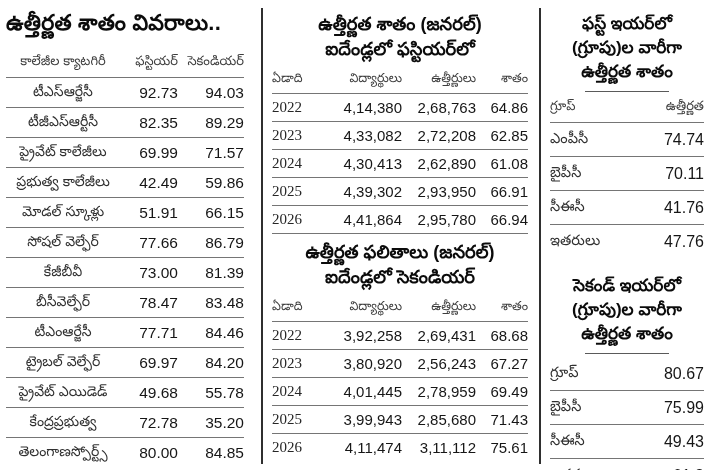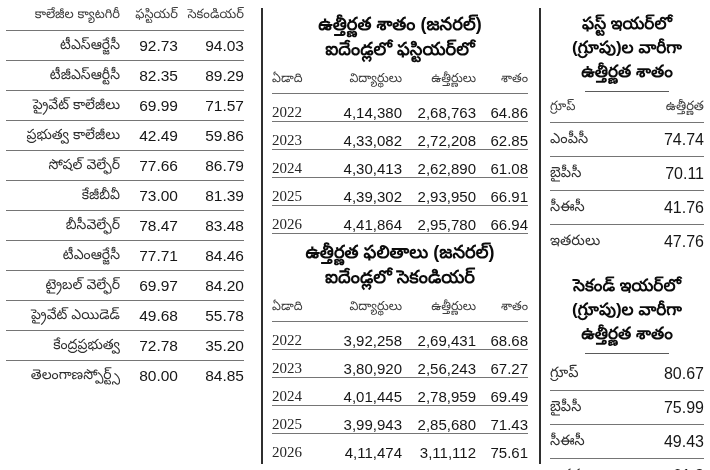--- a/index.html
+++ b/index.html
@@ -13,35 +13,35 @@
 
   
   .vline{ position:absolute; top:8px; bottom:6px; width:2px; background:#2f2f2f; }
   .vline1{ left:261px; }
   .vline2{ left:539px; }
 
   
   .col-left{ position:absolute; left:6px; top:6px; width:238px; }
   .lt-title{ font-size:22px; font-weight:800; color:#0b0b0b; margin:4px 0 12px 0; letter-spacing:.2px; }
   .lt-head{ display:flex; align-items:flex-end; padding:0 0 6px 0; font-size:13px; color:#3d3d3d; }
-  .c-cat{ flex:1; text-align:right; white-space:nowrap; overflow:hidden; }
+  .c-cat{ flex:1; text-align:center; white-space:nowrap; overflow:hidden; }
   .c-fy{ width:58px; text-align:right; }
   .c-sy{ width:66px; text-align:right; }
   .lt-row{ display:flex; align-items:center; height:29px; border-top:1px solid #757575; font-size:14px; color:#303030; }
   .lt-row .num{ font-size:15.5px; color:#161616; }
 
   
   .col-mid{ position:absolute; left:272px; top:6px; width:256px; }
   .mid-title{ text-align:center; font-size:18px; font-weight:800; color:#0b0b0b; line-height:25px; margin-top:6px; }
   .mid-head{ display:flex; align-items:flex-end; padding:9px 0 5px 0; font-size:12.5px; color:#3d3d3d; }
   .m-year{ width:46px; text-align:left;font-family:Liberation Serif, serif; }
   .m-students{ flex:1; text-align:right; }
   .m-pass{ width:74px; text-align:right; }
   .m-pct{ width:52px; text-align:right; }
-  .mid-row{ display:flex; align-items:flex-end; height:27px; border-top:1px solid #757575; font-size:15px; color:#161616; }
+  .mid-row{ display:flex; align-items:center; height:27px; border-top:1px solid #757575; font-size:15px; color:#161616; }
   .mid-row .m-year{ font-size:15px; color:#262626; }
   .mid-block-a{ border-bottom:1px solid #757575; margin-bottom:4px; }
 
   
   .col-right{ position:absolute; left:550px; top:12px; width:154px; }
   .rt-title{ text-align:center; font-size:17px; font-weight:800; color:#0b0b0b; line-height:24px; }
   .rt-rule{ width:84px; height:1px; background:#5a5a5a; margin:7px auto 3px auto; }
   .rt-head{ display:flex; justify-content:space-between; align-items:flex-end; padding:3px 0 6px 0; font-size:13px; color:#3d3d3d; }
   .rt-row{ display:flex; justify-content:space-between; align-items:center; height:33px; font-size:14.5px; color:#303030; }
   .rt-row + .rt-row{ border-top:1px solid #757575; }
@@ -51,20 +51,21 @@
 </style>
 </head>
 <body>
 
 <div class="page">
 
   <div class="vline vline1"></div>
   <div class="vline vline2"></div>
 
   <section class="col-left">
+    <h1 class="lt-title">ఉత్తీర్ణత శాతం వివరాలు..</h1>
 
     <div class="lt-head">
       <span class="c-cat">కాలేజీల క్యాటగిరీ</span>
       <span class="c-fy">ఫస్టియర్</span>
       <span class="c-sy">సెకండియర్</span>
     </div>
 
     <div class="lt-row">
       <span class="c-cat">టీఎస్ఆర్జేసీ</span>
       <span class="c-fy num">92.73</span>
@@ -77,20 +78,25 @@
     </div>
     <div class="lt-row">
       <span class="c-cat">ప్రైవేట్ కాలేజీలు</span>
       <span class="c-fy num">69.99</span>
       <span class="c-sy num">71.57</span>
     </div>
     <div class="lt-row">
       <span class="c-cat">ప్రభుత్వ కాలేజీలు</span>
       <span class="c-fy num">42.49</span>
       <span class="c-sy num">59.86</span>
+    </div>
+    <div class="lt-row">
+      <span class="c-cat">మోడల్ స్కూళ్లు</span>
+      <span class="c-fy num">51.91</span>
+      <span class="c-sy num">66.15</span>
     </div>
     <div class="lt-row">
       <span class="c-cat">సోషల్ వెల్ఫేర్</span>
       <span class="c-fy num">77.66</span>
       <span class="c-sy num">86.79</span>
     </div>
     <div class="lt-row">
       <span class="c-cat">కేజీబీవీ</span>
       <span class="c-fy num">73.00</span>
       <span class="c-sy num">81.39</span>

